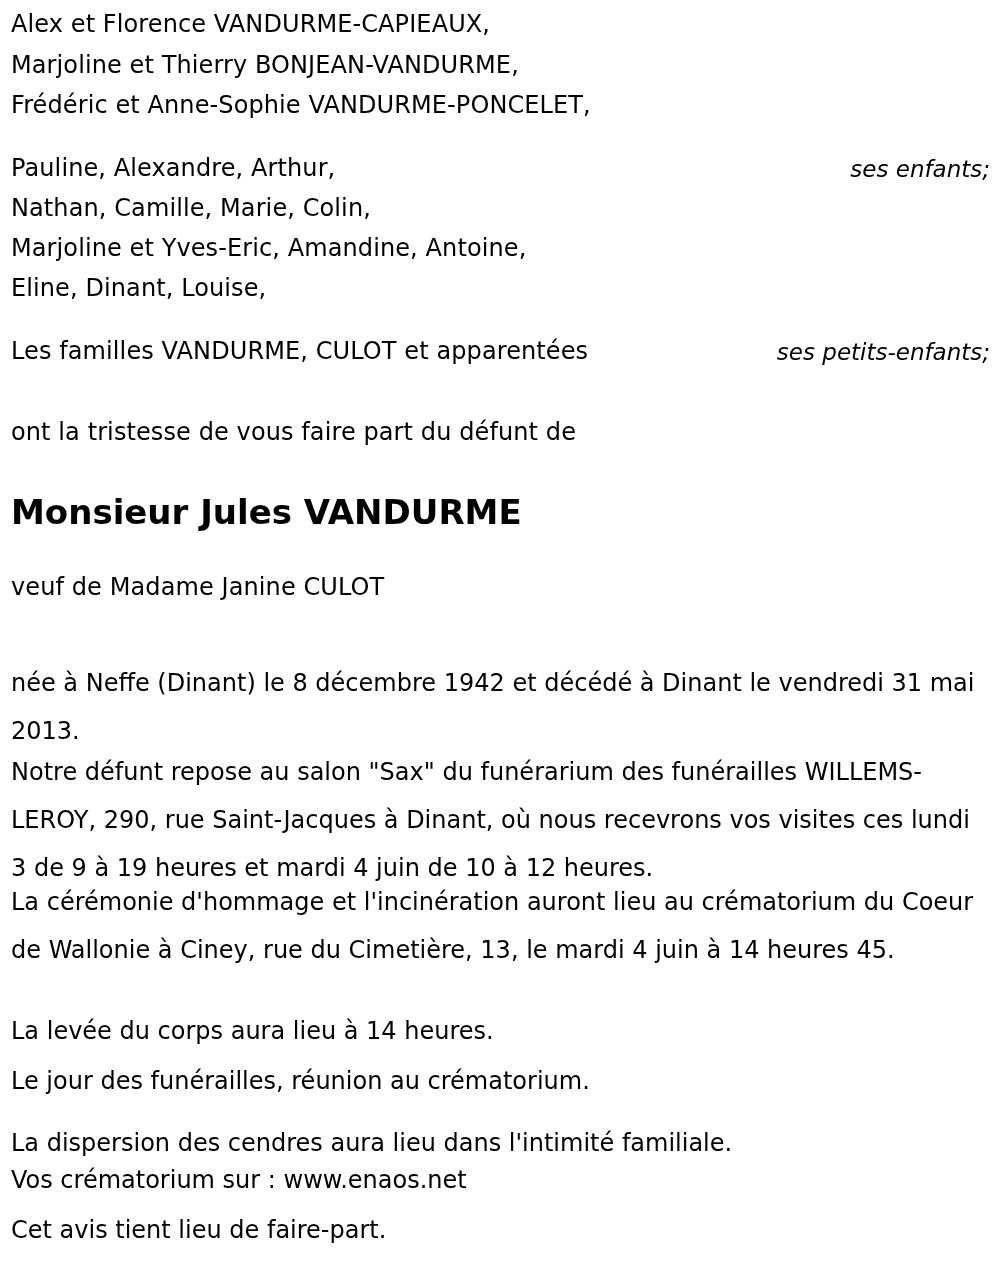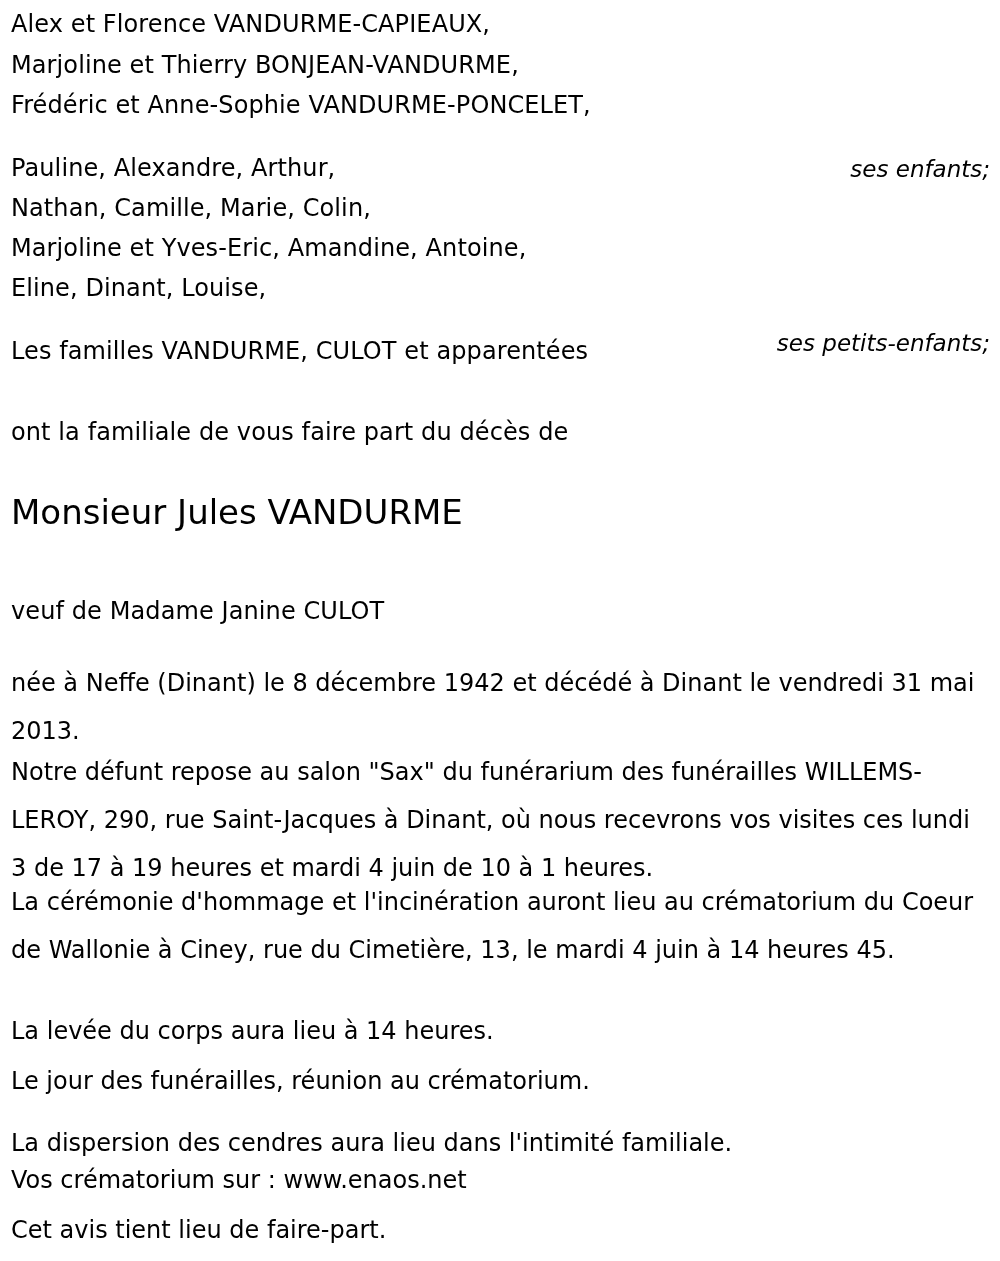--- a/index.html
+++ b/index.html
@@ -5,50 +5,50 @@
   html, body { margin: 0; padding: 0; background: #ffffff; }
   body {
     width: 1000px; height: 1261px; overflow: hidden;
     font-family: "DejaVu Sans", sans-serif;
     color: #000000;
     font-size: 24px;
     position: relative;
   }
   .line { position: absolute; left: 11px; white-space: nowrap; line-height: 30px; font-size: 24px; letter-spacing: 0.1px; }
   .right { position: absolute; right: 10px; font-style: italic; white-space: nowrap; line-height: 30px; font-size: 23px; margin-top: 40px; }
-  .title { position: absolute; left: 11px; font-weight: normal; font-size: 34px; line-height: 44px; white-space: nowrap; }
+  .title { position: absolute; left: 11px; font-weight: bold; font-size: 34px; line-height: 44px; white-space: nowrap; }
   .para { position: absolute; left: 11px; width: 975px; font-size: 24px; line-height: 48px; }
 </style>
 </head>
 <body>
 
 <div>
   <div>
     <div class="line" style="top:9px">Alex et Florence VANDURME-CAPIEAUX,</div>
     <div class="line" style="top:50px">Marjoline et Thierry BONJEAN-VANDURME,</div>
     <div class="line" style="top:90px">Frédéric et Anne-Sophie VANDURME-PONCELET,</div>
     <div class="right" style="top:114px">ses enfants;</div>
   </div>
 
   <div>
     <div class="line" style="top:153px">Pauline, Alexandre, Arthur,</div>
     <div class="line" style="top:193px">Nathan, Camille, Marie, Colin,</div>
     <div class="line" style="top:233px">Marjoline et Yves-Eric, Amandine, Antoine,</div>
     <div class="line" style="top:273px">Eline, Dinant, Louise,</div>
-    <div class="right" style="top:288px">ses petits-enfants;</div>
+    <div class="right" style="top:297px">ses petits-enfants;</div>
   </div>
 
   <div class="line" style="top:336px">Les familles VANDURME, CULOT et apparentées</div>
-  <div class="line" style="top:417px">ont la familiale de vous faire part du décès de</div>
+  <div class="line" style="top:417px">ont la tristesse de vous faire part du défunt de</div>
 
   <div class="title" style="top:490px">Monsieur Jules VANDURME</div>
 
-  <div class="line" style="top:596px">veuf de Madame Janine CULOT</div>
+  <div class="line" style="top:572px">veuf de Madame Janine CULOT</div>
 
   <div class="para" style="top:659px">née à Neffe (Dinant) le 8 décembre 1942 et décédé à Dinant le vendredi 31 mai 2013.</div>
-  <div class="para" style="top:748px">Notre défunt repose au salon "Sax" du funérarium des funérailles WILLEMS-LEROY, 290, rue Saint-Jacques à Dinant, où nous recevrons vos visites ces lundi 3 de 17 à 19 heures et mardi 4 juin de 10 à 1 heures.</div>
+  <div class="para" style="top:748px">Notre défunt repose au salon "Sax" du funérarium des funérailles WILLEMS-LEROY, 290, rue Saint-Jacques à Dinant, où nous recevrons vos visites ces lundi 3 de 9 à 19 heures et mardi 4 juin de 10 à 12 heures.</div>
   <div class="para" style="top:878px">La cérémonie d'hommage et l'incinération auront lieu au crématorium du Coeur de Wallonie à Ciney, rue du Cimetière, 13, le mardi 4 juin à 14 heures 45.</div>
   <div class="para" style="top:1007px">La levée du corps aura lieu à 14 heures.</div>
   <div class="para" style="top:1057px">Le jour des funérailles, réunion au crématorium.</div>
   <div class="para" style="top:1119px">La dispersion des cendres aura lieu dans l'intimité familiale.</div>
   <div class="para" style="top:1156px">Vos crématorium sur : www.enaos.net</div>
   <div class="para" style="top:1206px">Cet avis tient lieu de faire-part.</div>
 </div>
 
 </body></html>

